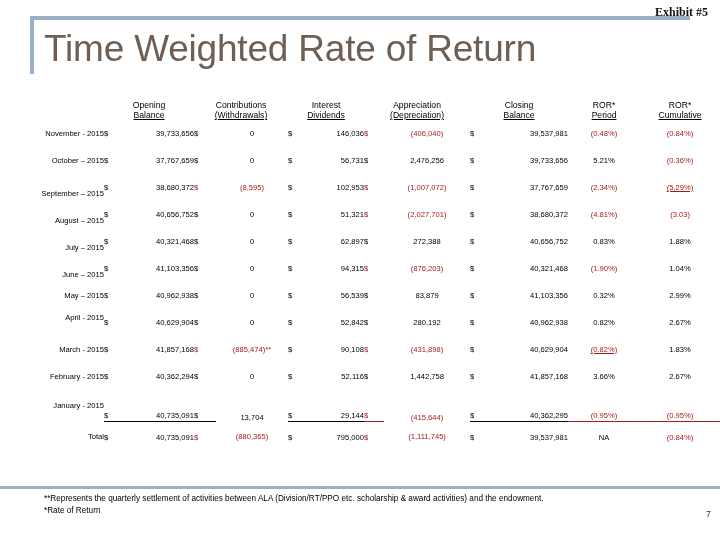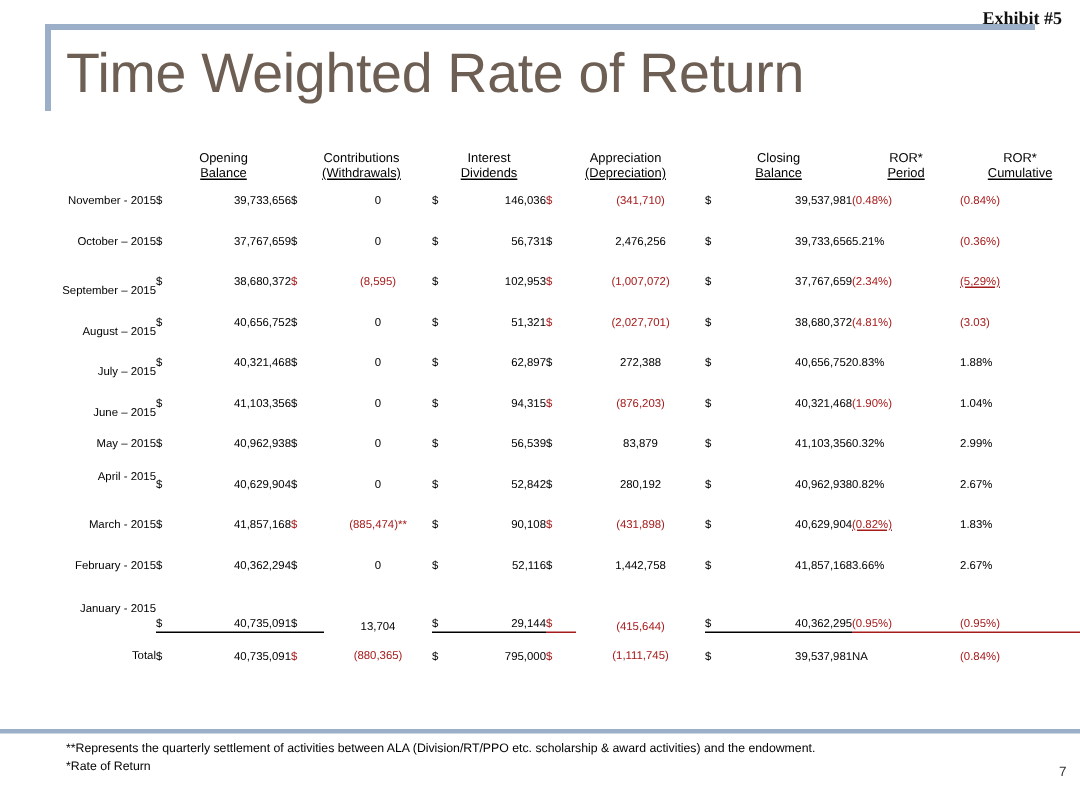--- a/index.html
+++ b/index.html
@@ -110,21 +110,21 @@
   .month {
     text-align: right;
     padding-right: 5px;
     font-weight: bold;
     font-size: 7.6px;
     white-space: nowrap;
   }
   .cur  { text-align: left;  padding-left: 1px; }
   .num  { text-align: right; padding-right: 14px; white-space: nowrap; }
   .numc { text-align: center; white-space: nowrap; }
-  .ror  { text-align: left; white-space: nowrap; }
+  .ror  { text-align: center; white-space: nowrap; }
   .neg  { color: #A61B1B; }
 
   
   tr.subtotal td.cur,
   tr.subtotal td.num,
   tr.subtotal td.ror {
     border-bottom: 1.4px solid #000000;
     padding-bottom: 1px;
   }
   tr.subtotal td.neg { border-bottom-color: #A61B1B; }
@@ -218,21 +218,21 @@
     <tbody id="tbody">
         <tr class="drow">
           <td class="month ">November - 2015</td>
           <td class="cur">$</td>
           <td class="num">39,733,656</td>
           <td class="cur">$</td>
           <td class="numc">0</td>
           <td class="cur">$</td>
           <td class="num">146,036</td>
           <td class="cur neg" style="color: rgb(166, 27, 27);">$</td>
-          <td class="numc neg" style="color: rgb(166, 27, 27);">(341,710)</td>
+          <td class="numc neg" style="color: rgb(166, 27, 27);">(406,040)</td>
           <td class="cur">$</td>
           <td class="num">39,537,981</td>
           <td class="ror neg" style="color: rgb(166, 27, 27);">(0.48%)</td>
           <td class="ror neg" style="color: rgb(166, 27, 27);">(0.84%)</td>
         </tr>
         <tr class="drow">
           <td class="month ">October – 2015</td>
           <td class="cur">$</td>
           <td class="num">37,767,659</td>
           <td class="cur">$</td>

